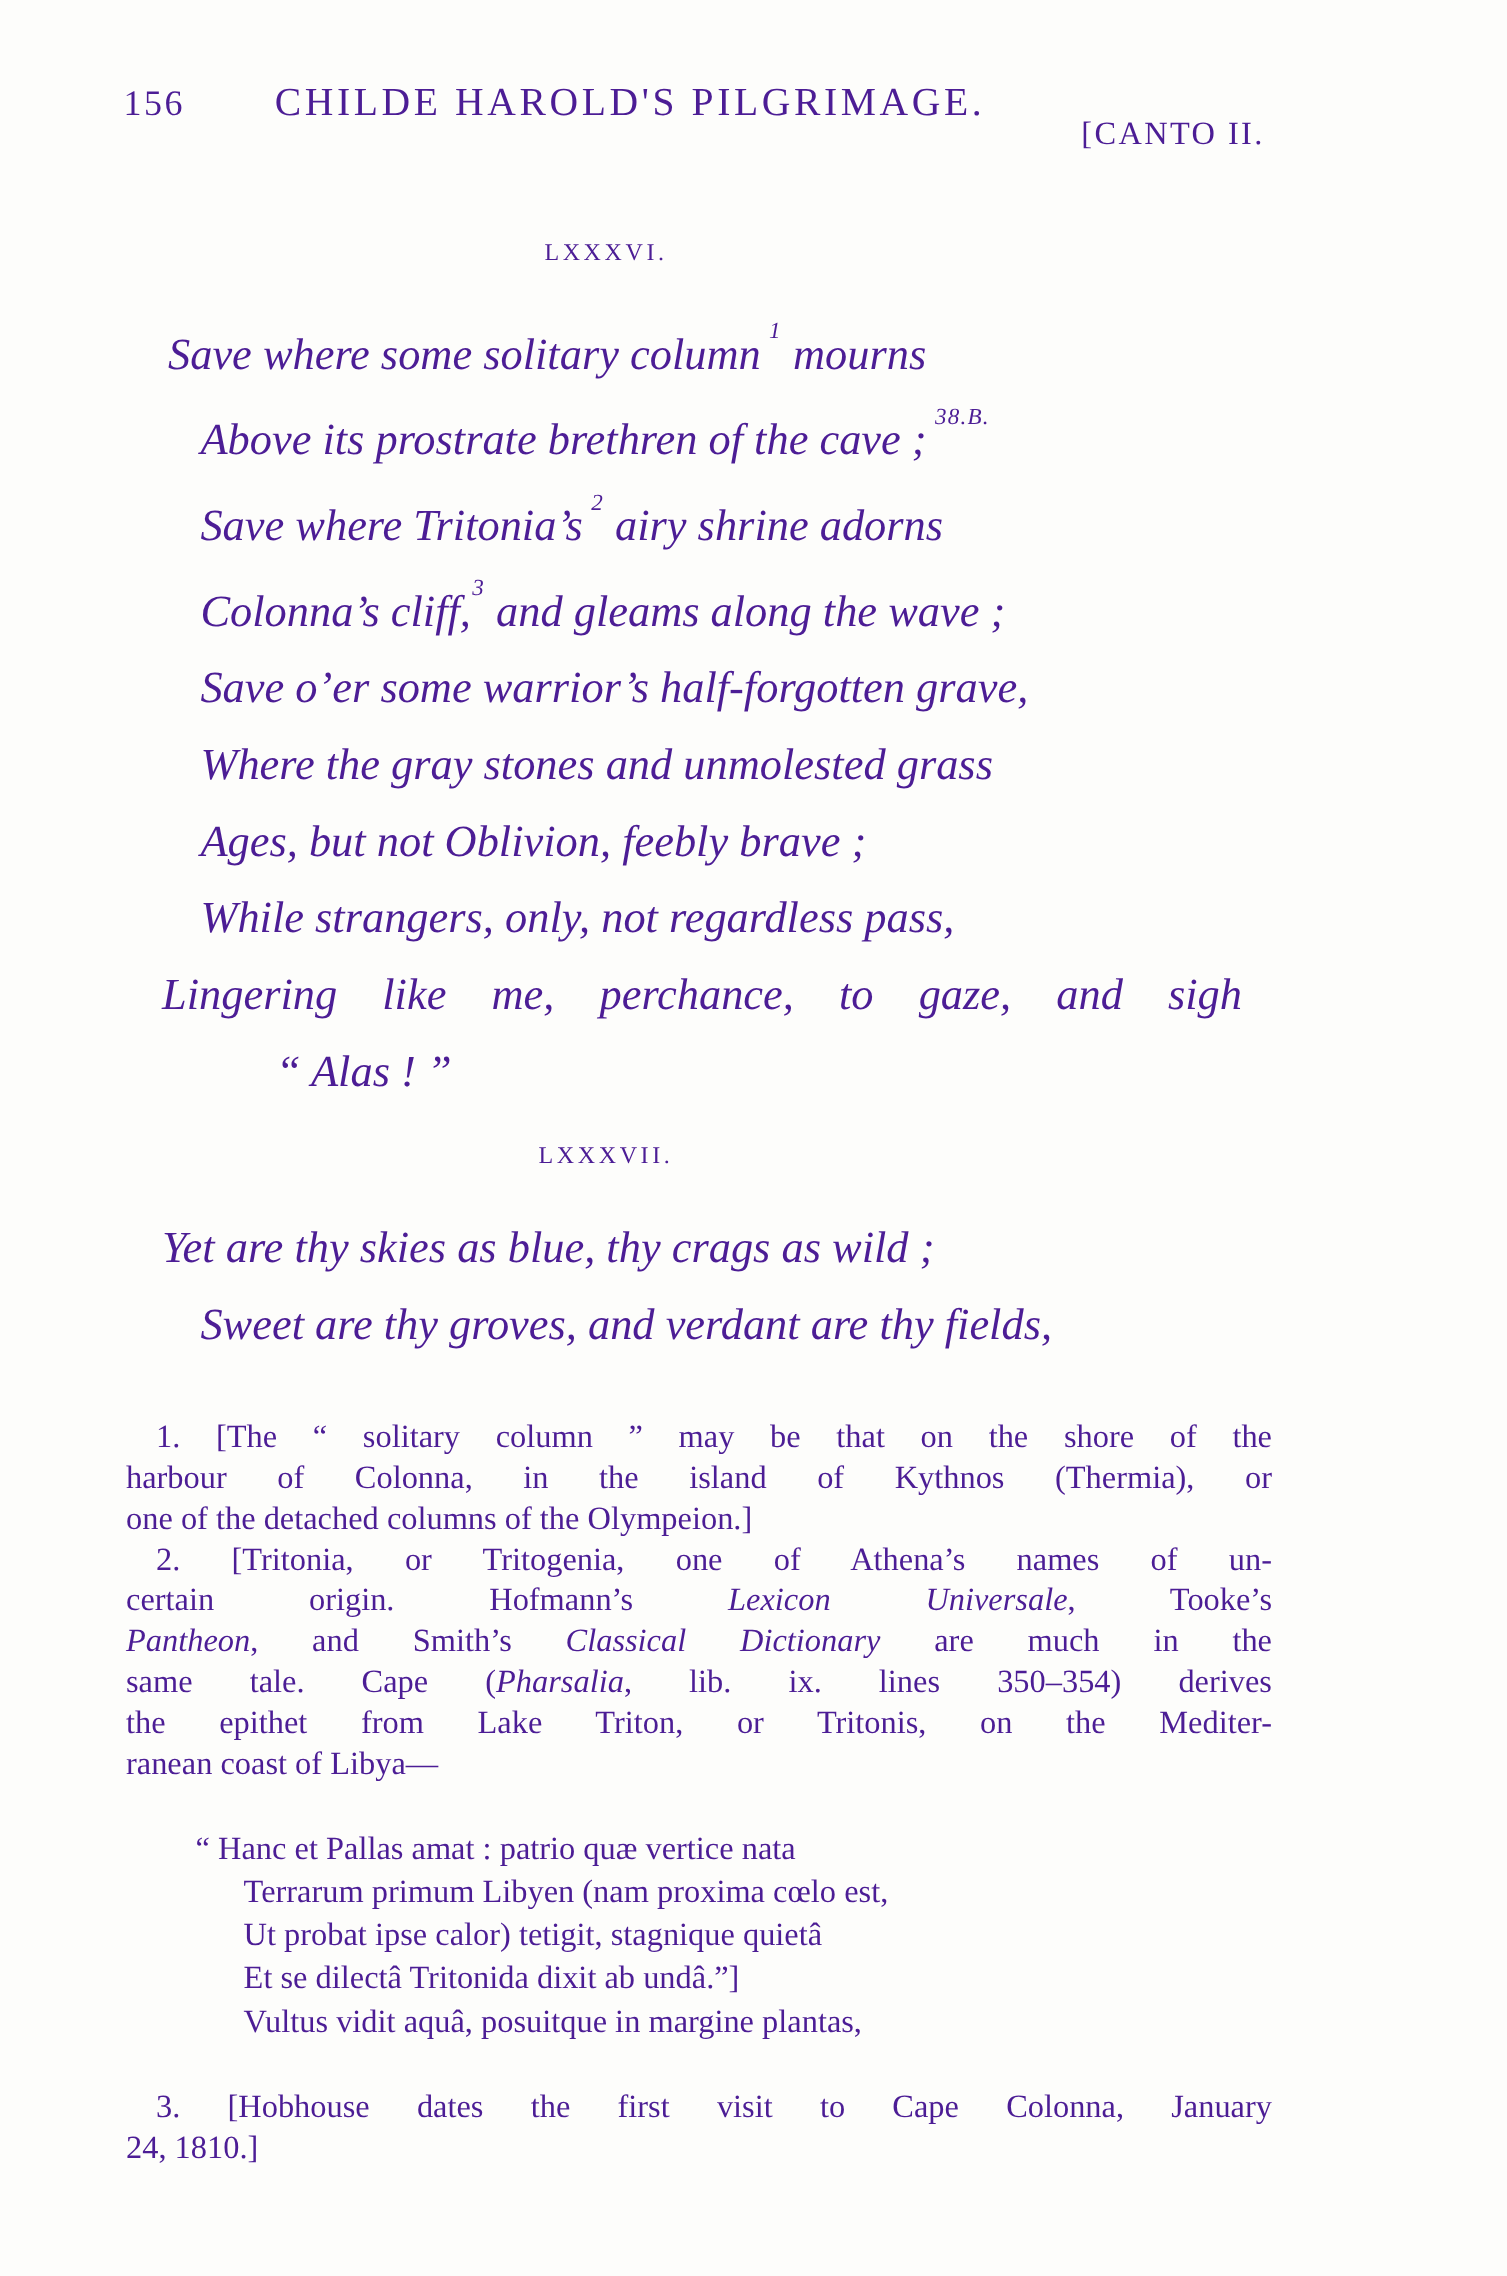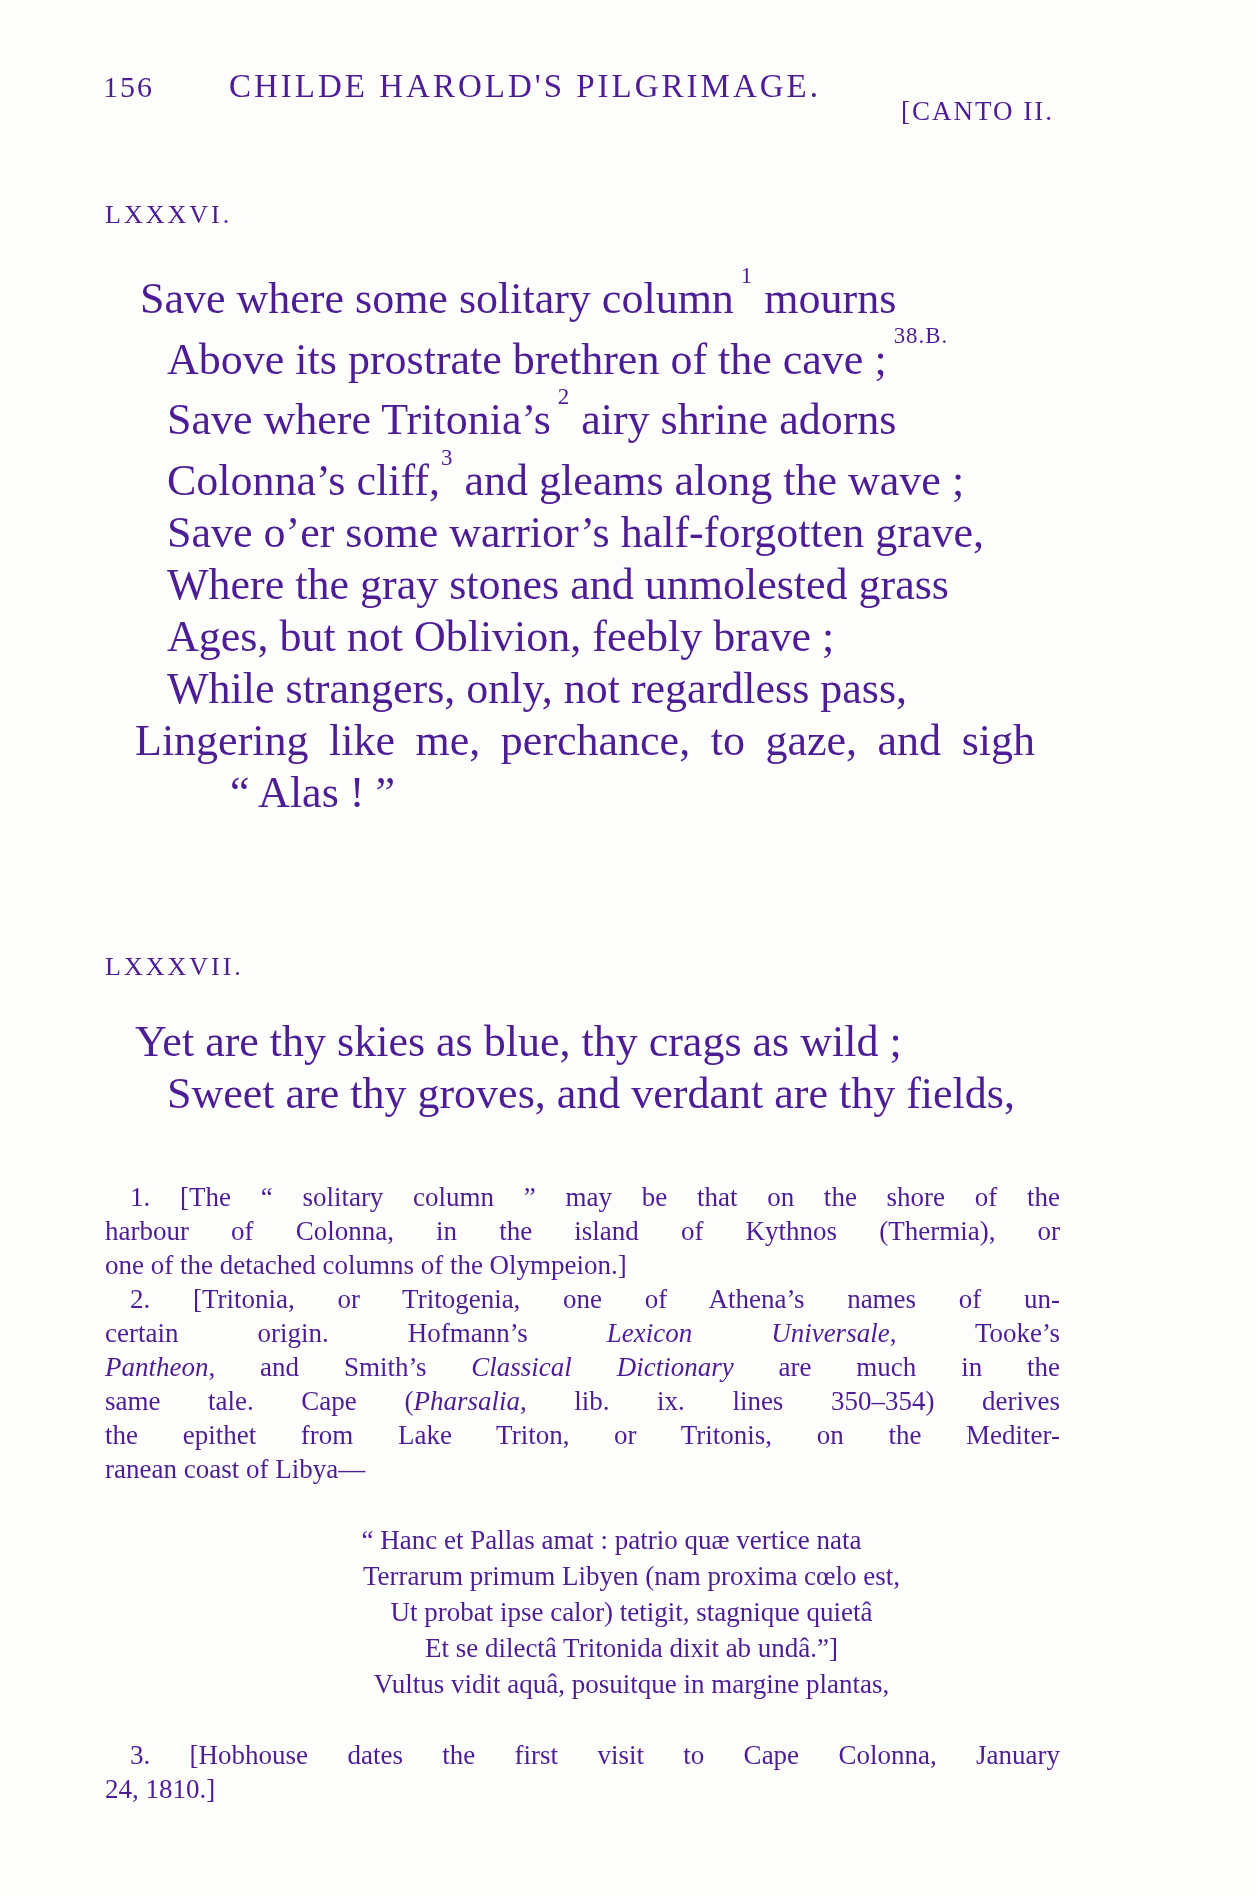--- a/index.html
+++ b/index.html
@@ -15,40 +15,40 @@
   
   .hdr{position:absolute;top:66px;left:0;right:0;height:42px;}
   .pageno{position:absolute;left:103px;top:4px;font-size:30px;letter-spacing:2px;}
   .running{position:absolute;left:525px;top:2px;transform:translateX(-50%);
            font-size:33px;letter-spacing:3px;white-space:nowrap;}
   .canto{position:absolute;left:901px;top:2px;font-size:27px;letter-spacing:2px;white-space:nowrap;margin-top:28px;}
   
   .stanza{position:absolute;left:105px;width:950px;}
   .s86{top:200px;}
   .s87{top:952px;}
-  .shead{margin:0 0 34px 0;width:800px;
-         font-size:26px;font-weight:normal;letter-spacing:3px;}
-  .pline{font-size:44px;line-height:52px;white-space:nowrap;margin-left:62px;}
+  .shead{margin:0 0 34px 0;width:800px;text-align:center;
+         font-size:20px;font-weight:normal;letter-spacing:3px;}
+  .pline{font-size:37px;line-height:64px;white-space:nowrap;margin-left:62px;font-style:italic;}
   .pline.first{margin-left:35px;}
   .pline.first-b{margin-left:30px;}
   .pline.linger{margin-left:0;padding-left:30px;width:900px;white-space:normal;
                 text-align:justify;text-align-last:justify;}
   .pline.alas{margin-left:125px;}
   .pline sup{font-size:52%;position:relative;top:-0.62em;letter-spacing:1px;}
   .pline sup.sp{margin-left:7px;}
   .pline sup.tight{margin-left:1px;}
   
   .footnotes{position:absolute;left:105px;top:1180px;width:955px;
              font-size:27px;line-height:34px;}
   .fnp{margin:0;}
   .fl{white-space:nowrap;}
   .fl.just{white-space:normal;text-align:justify;text-align-last:justify;}
   .fl.ind{padding-left:25px;}
   .fl i, .fnp i{font-style:italic;}
-  .verse{margin:36px 0 0 58px;line-height:36px;text-align:center;}
+  .verse{margin:36px 0 0 58px;line-height:36px;}
   .vl{white-space:nowrap;}
   .vl.cont{padding-left:40px;}
   .fn3{margin-top:36px;}
 </style>
 </head>
 <body>
 
 <div class="page">
 
   <header class="hdr">

